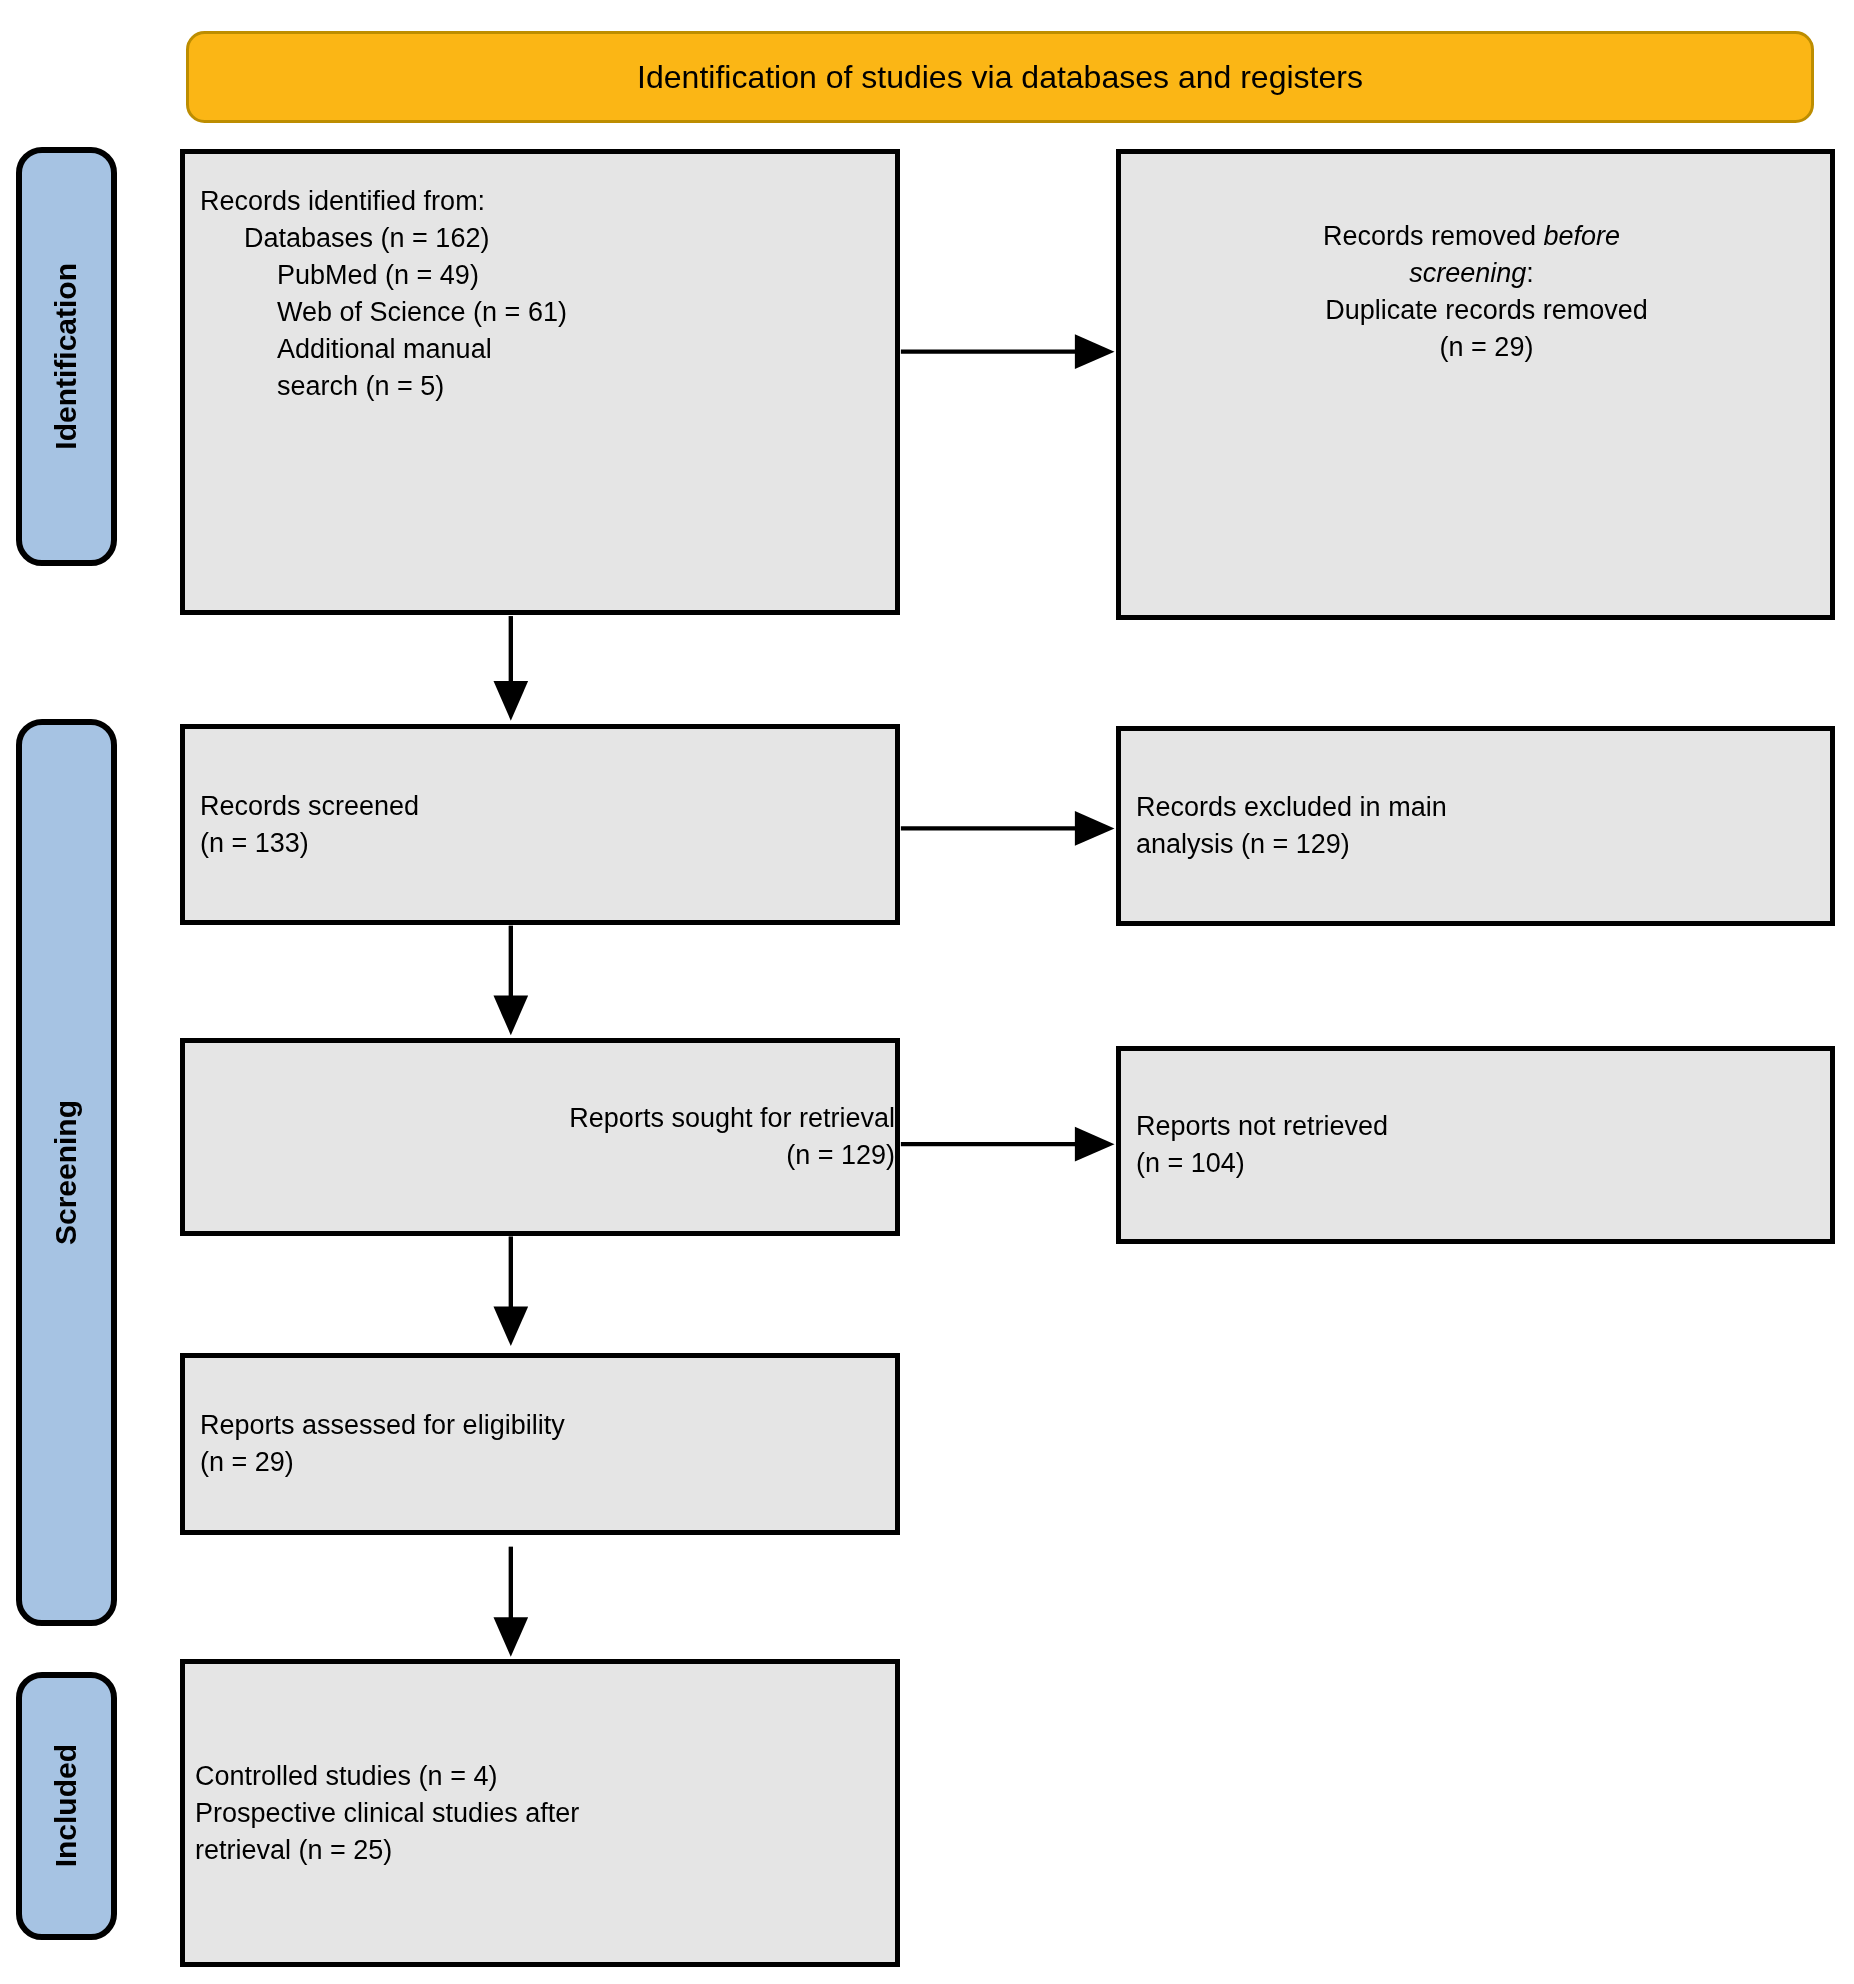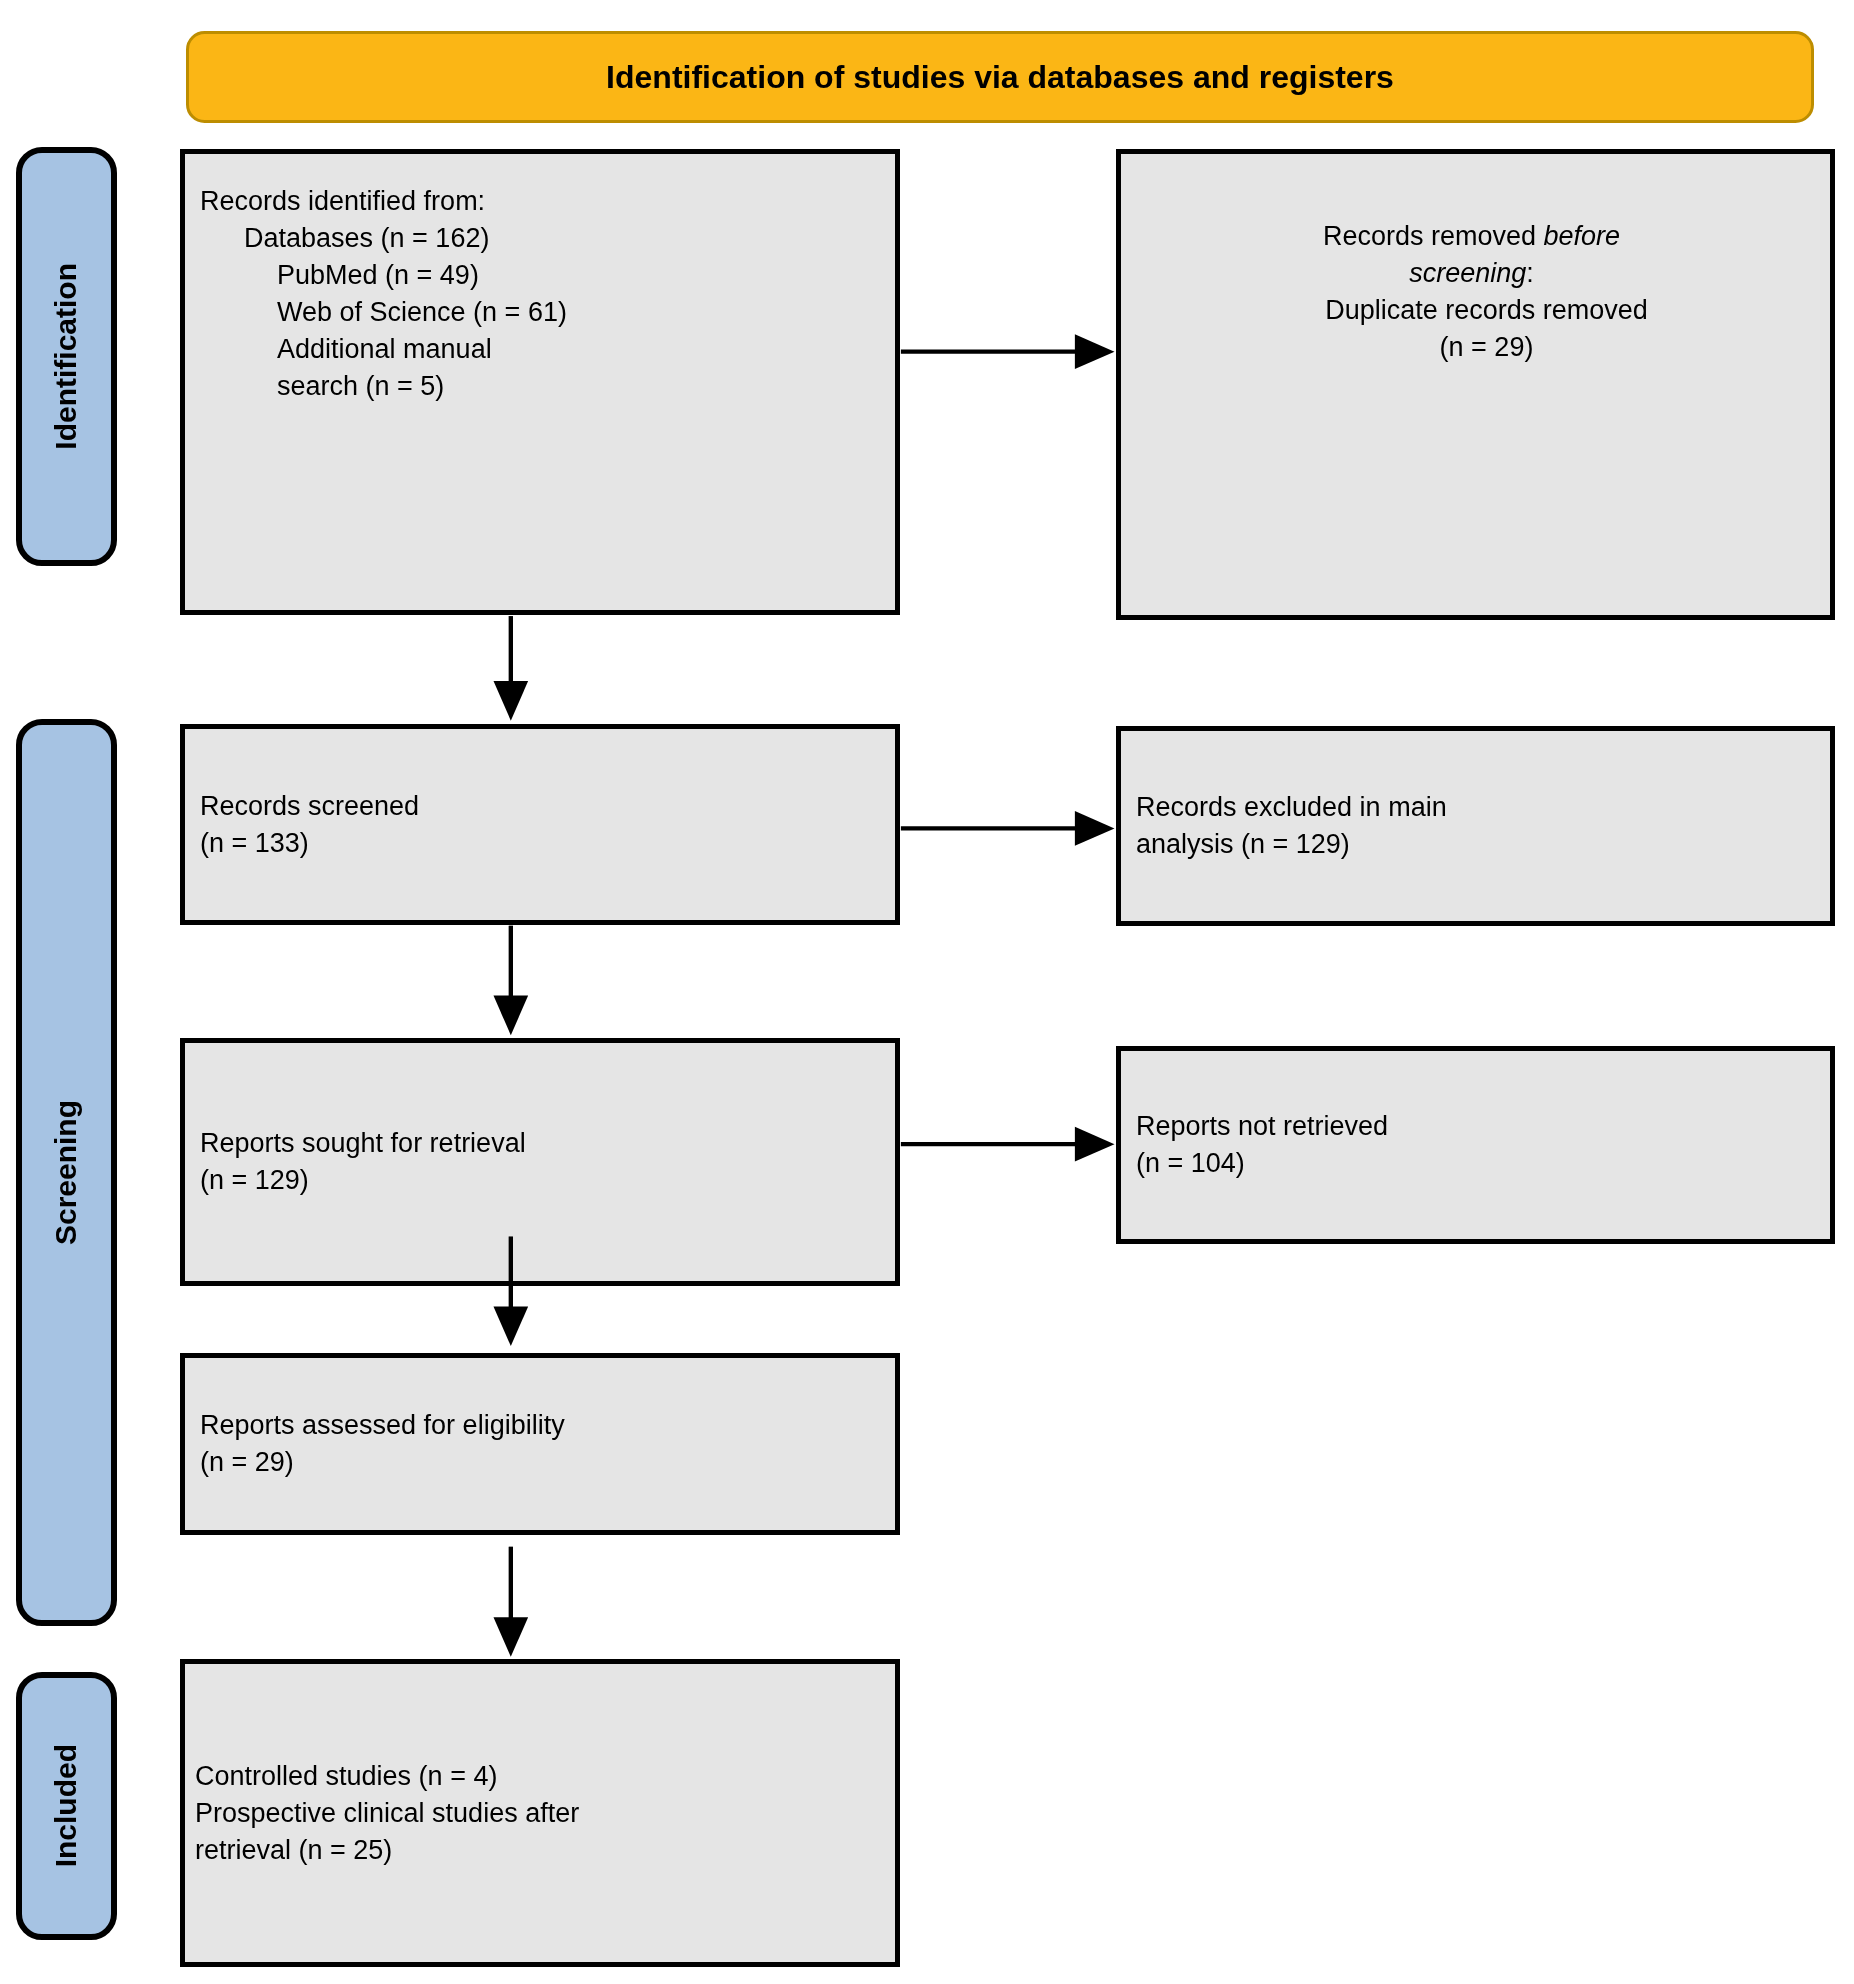--- a/index.html
+++ b/index.html
@@ -11,21 +11,21 @@
     color:#000;
   }
   
   #banner{
     position:absolute;left:186px;top:31px;width:1628px;height:92px;
     background:var(--banner-fill);
     border:3.7px solid var(--banner-border);
     border-radius:18.6px;
     box-sizing:border-box;
     display:flex;align-items:center;justify-content:center;
-    font-size:32px;font-weight:bold;
+    font-size:32px;font-weight:normal;
   }
   
   .stage{
     position:absolute;left:15.5px;width:101px;
     background:var(--stage-fill);
     border:6.8px solid #000;border-radius:26px;
     box-sizing:border-box;
     display:flex;align-items:center;justify-content:center;
   }
   .stage span{
@@ -41,21 +41,21 @@
     border:5.6px solid var(--box-border);
     box-sizing:border-box;
     font-size:27px;line-height:37px;
   }
   .col-l{left:180px;width:720px;}
   .col-r{left:1116px;width:719px;}
   #box-identified{top:149px;height:466px;padding:28.5px 11px 0 15px;}
   #box-removed{top:149px;height:471px;padding:64px 23px 0 15px;text-align:center;}
   #box-screened{top:724px;height:201px;}
   #box-excluded{top:726px;height:200px;}
-  #box-sought{top:1038px;height:248px;}
+  #box-sought{top:1038px;height:198px;text-align:right;}
   #box-notretrieved{top:1046px;height:198px;}
   #box-assessed{top:1353px;height:182px;}
   #box-included-studies{top:1659px;height:308px;padding-left:10px;}
   .vcenter{display:flex;flex-direction:column;justify-content:center;padding-left:15px;}
   .ind1{margin-left:44px;}
   .ind2{margin-left:77px;}
   .ind-r{margin-left:30px;}
   .italic{font-style:italic;}
   
   #arrows{position:absolute;left:0;top:0;width:1855px;height:1985px;pointer-events:none;}

